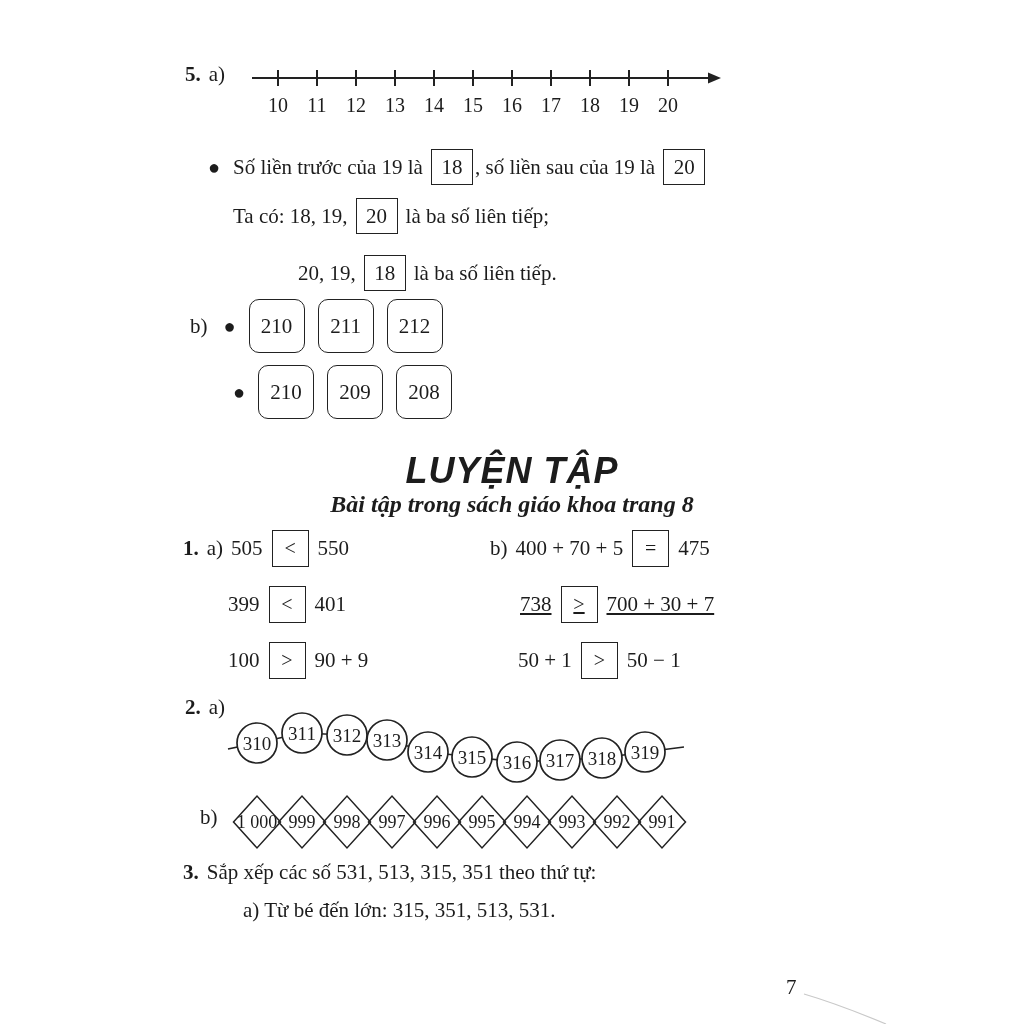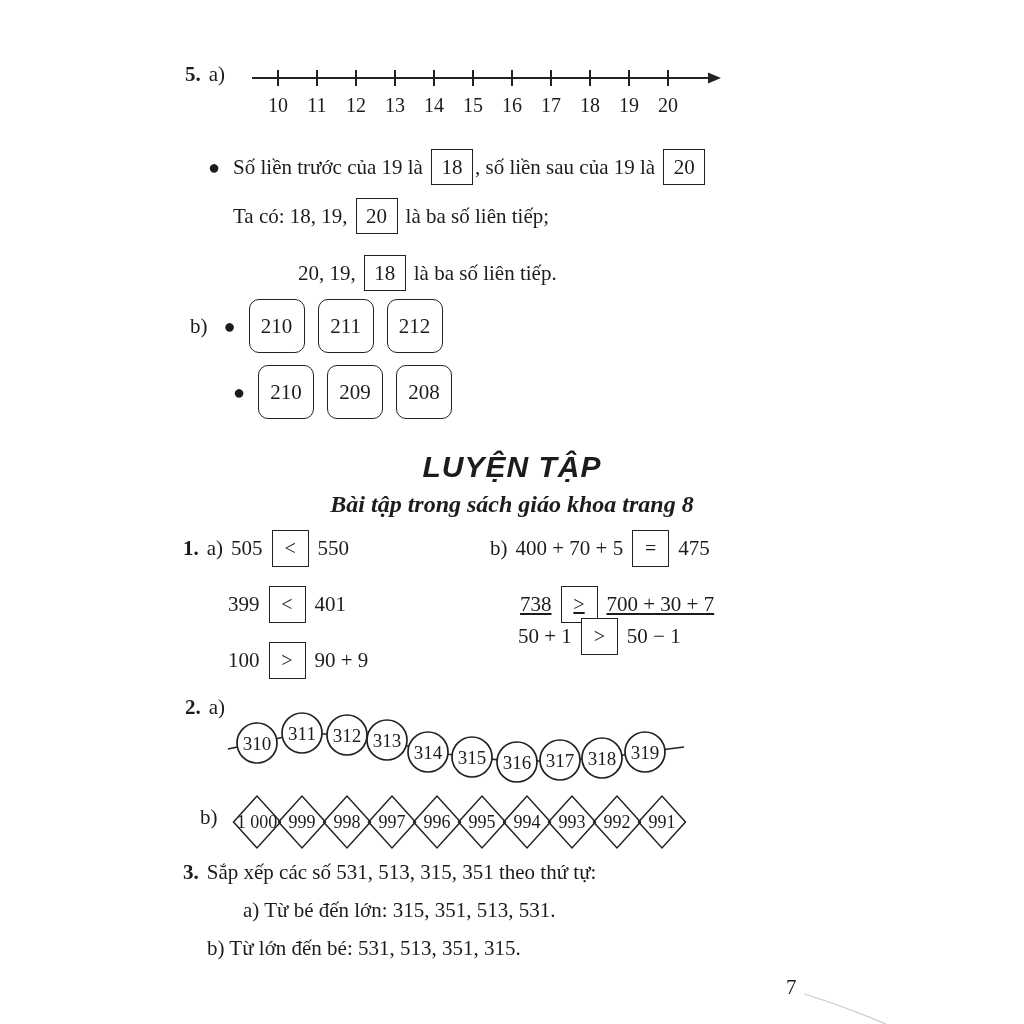--- a/index.html
+++ b/index.html
@@ -17,21 +17,21 @@
     display:inline-flex; align-items:center; justify-content:center;
     border:1.6px solid #222; background:#fff; box-sizing:border-box;
   }
   .ansbox { min-width:42px; height:36px; font-size:21px; padding:0 5px; margin:0 8px; }
   .tight-r { margin-right:2px; }
   .opbox { width:37px; height:37px; font-size:20px; margin:0 9px; }
   .rbox { width:56px; height:54px; border-radius:10px; font-size:21px; margin-right:13px; }
   .section-title {
     width:100%; text-align:center;
     font-family:"Liberation Sans", sans-serif;
-    font-weight:bold; font-style:italic; font-size:30px; letter-spacing:1px;
+    font-weight:bold; font-style:italic; font-size:36px; letter-spacing:1px;
   }
   .section-subtitle {
     width:100%; text-align:center;
     font-weight:bold; font-style:italic; font-size:24px;
   }
   svg text {
     font-family:"Liberation Serif", serif; fill:#1c1c1c;
   }
   .pagenum { font-size:21px; }
   .gapL { margin-left:8px; }
@@ -137,21 +137,21 @@
     <span style="margin-right:8px;">b)</span>
     <span>400 + 70 + 5</span>
     <span class="box opbox">=</span>
     <span>475</span>
   </div>
   <div class="abs row t" style="left:520px; top:584px; height:40px;text-decoration:underline;">
     <span>738</span>
     <span class="box opbox">&gt;</span>
     <span>700 + 30 + 7</span>
   </div>
-  <div class="abs row t" style="left:518px; top:616px; height:40px;">
+  <div class="abs row t" style="left:518px; top:640px; height:40px;">
     <span>50 + 1</span>
     <span class="box opbox">&gt;</span>
     <span>50 − 1</span>
   </div>
 
   <div class="abs row t" style="left:185px; top:695px;">
     <span class="bold">2.</span>
     <span class="gapL">a)</span>
   </div>
 
@@ -210,20 +210,19 @@
       <text x="389" y="36">992</text>
       <text x="434" y="36">991</text>
     </g>
   </svg>
 
   <div class="abs row t" style="left:183px; top:860px;">
     <span class="bold" style="margin-right:8px;">3.</span>
     <span>Sắp xếp các số 531, 513, 315, 351 theo thứ tự:</span>
   </div>
   <div class="abs t" style="left:207px; top:898px;margin-left:36px;">a) Từ bé đến lớn: 315, 351, 513, 531.</div>
-  <div class="abs t" style="left:207px; top:936px;">b) Từ lớn đến bé: 531, 513, 351, 315.</div>
 
   <div class="abs pagenum" style="left:786px; top:975px;">7</div>
   <svg class="abs" style="left:798px; top:992px;" width="100" height="32" viewBox="0 0 100 32">
     <path d="M6,2 Q40,12 88,32" fill="none" stroke="#c9c9c9" stroke-width="1.2"></path>
   </svg>
 
 </div>
 
 </body></html>

